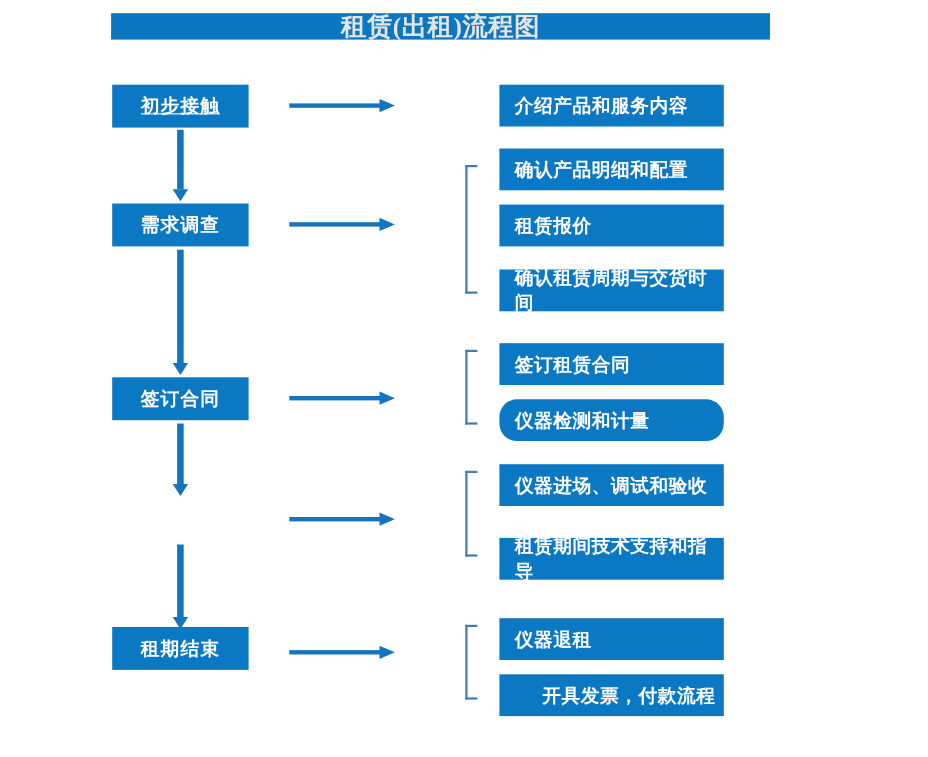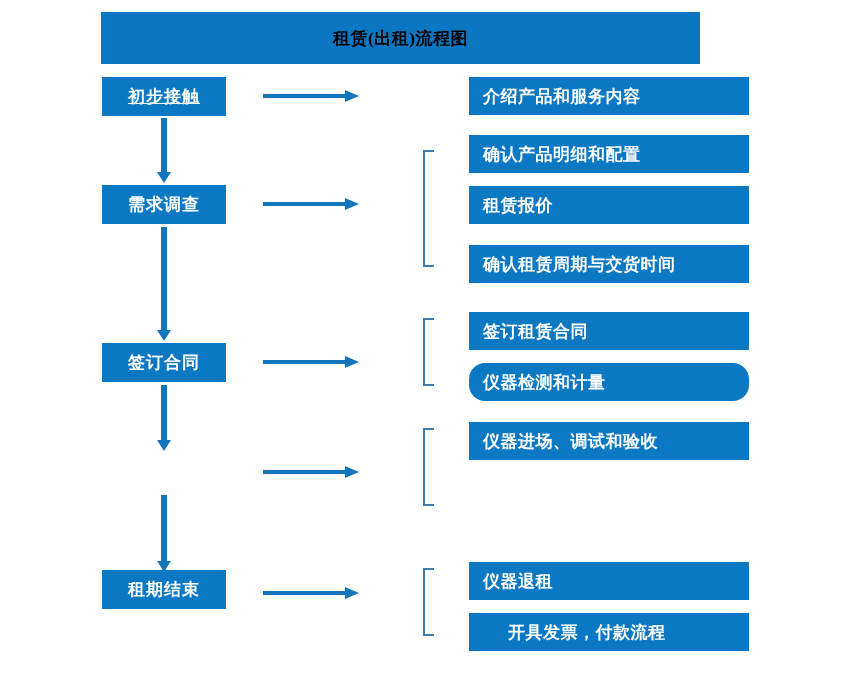--- a/index.html
+++ b/index.html
@@ -18,24 +18,24 @@
     width: 844px;
     height: 688px;
   }
 
   
   .title-bar {
     position: absolute;
     left: 101px;
     top: 12px;
     width: 599px;
-    height: 52px;
+    height: 24px;
     background: #0b76c2;
-    color: #000000;
-    font-size: 17px;
+    color: #e5e5e5;
+    font-size: 23px;
     font-weight: bold;
     display: flex;
     align-items: center;
     justify-content: center;
     letter-spacing: 0.5px;
   }
 
   
   .stage-box {
     position: absolute;
@@ -48,22 +48,22 @@
     font-weight: bold;
     display: flex;
     align-items: center;
     justify-content: center;
     letter-spacing: 1px;
   }
 
   
   .detail-box {
     position: absolute;
-    left: 469px;
-    width: 280px;
+    left: 454px;
+    width: 204px;
     height: 38px;
     background: #0b78c4;
     color: #ffffff;
     font-size: 17px;
     font-weight: bold;
     display: flex;
     align-items: center;
     padding-left: 14px;
     box-sizing: border-box;
     letter-spacing: 0.5px;
@@ -197,18 +197,19 @@
   <div class="detail-box" style="top:186px;">租赁报价</div>
 
   <div class="detail-box" style="top:245px;">确认租赁周期与交货时间</div>
 
   <div class="detail-box" style="top:312px;">签订租赁合同</div>
 
   <div class="detail-box" style="top:363px;border-radius:16px;">仪器检测和计量</div>
 
   <div class="detail-box" style="top:422px;">仪器进场、调试和验收</div>
 
+  <div class="detail-box" style="top:489px;">租赁期间技术支持和指导</div>
 
   <div class="detail-box" style="top:562px;">仪器退租</div>
 
   <div class="detail-box" style="top:613px;padding-left:39px;">开具发票，付款流程</div>
 
 </div>
 
 </body></html>

